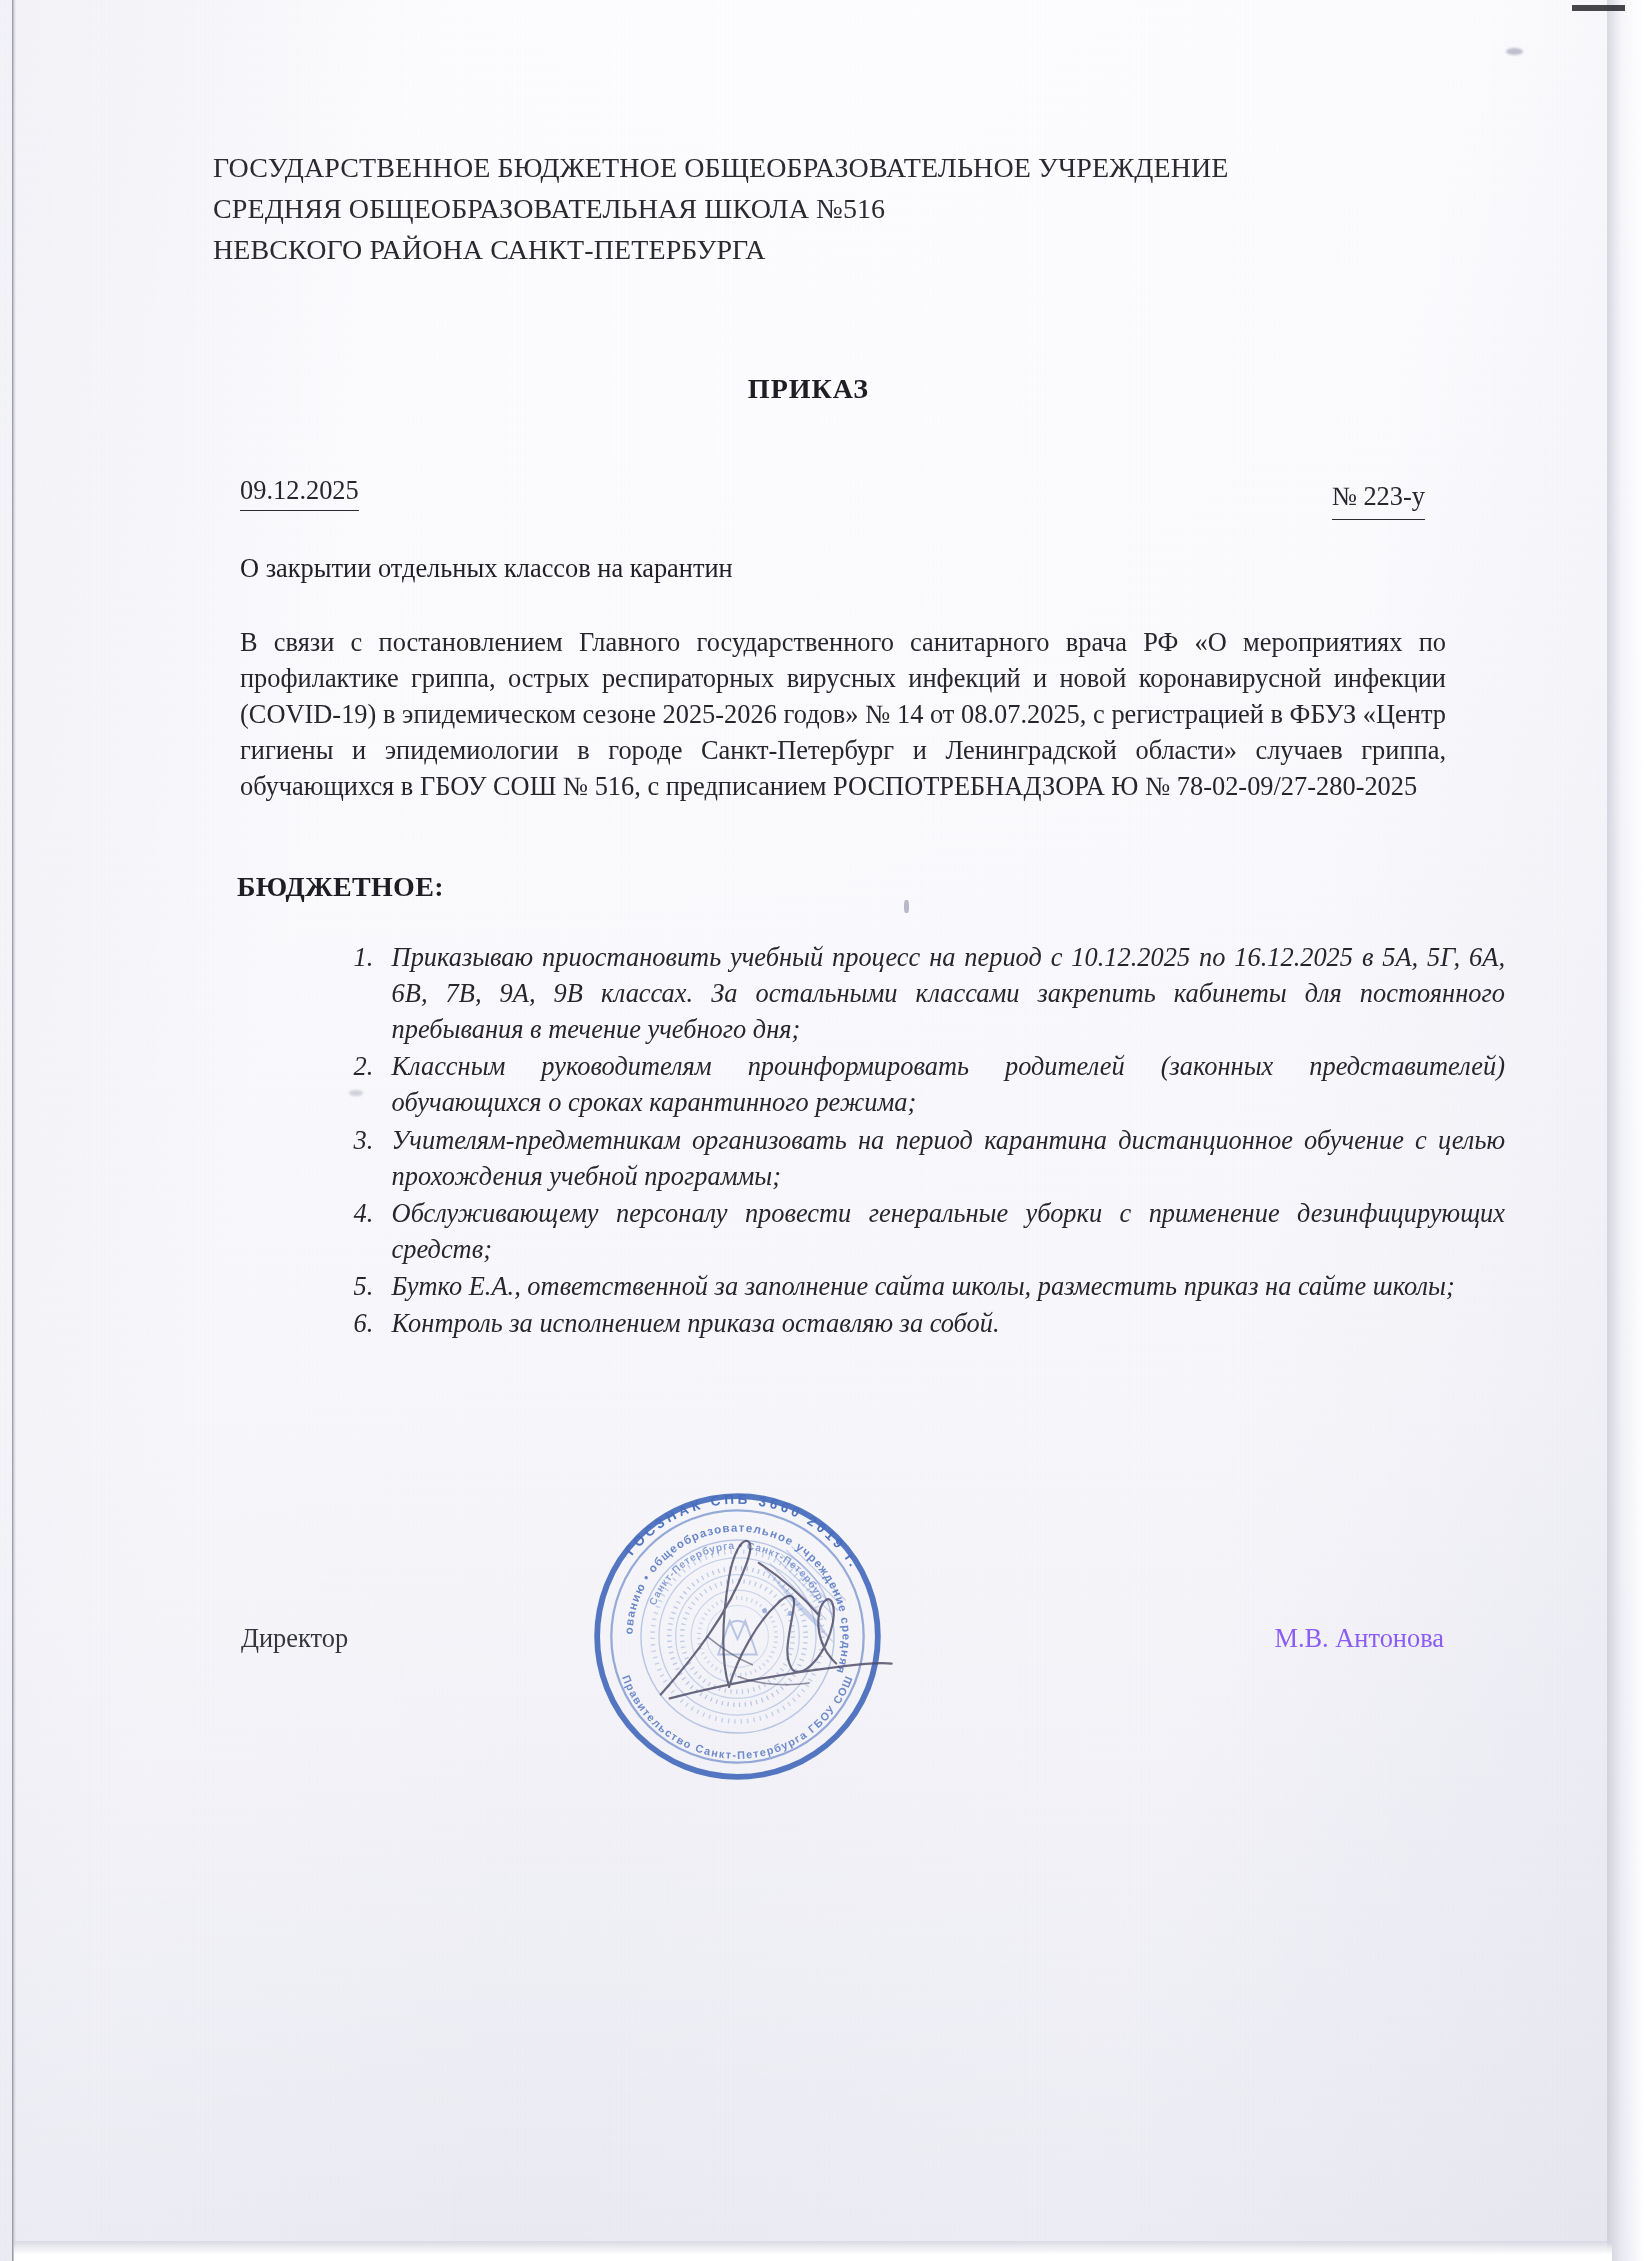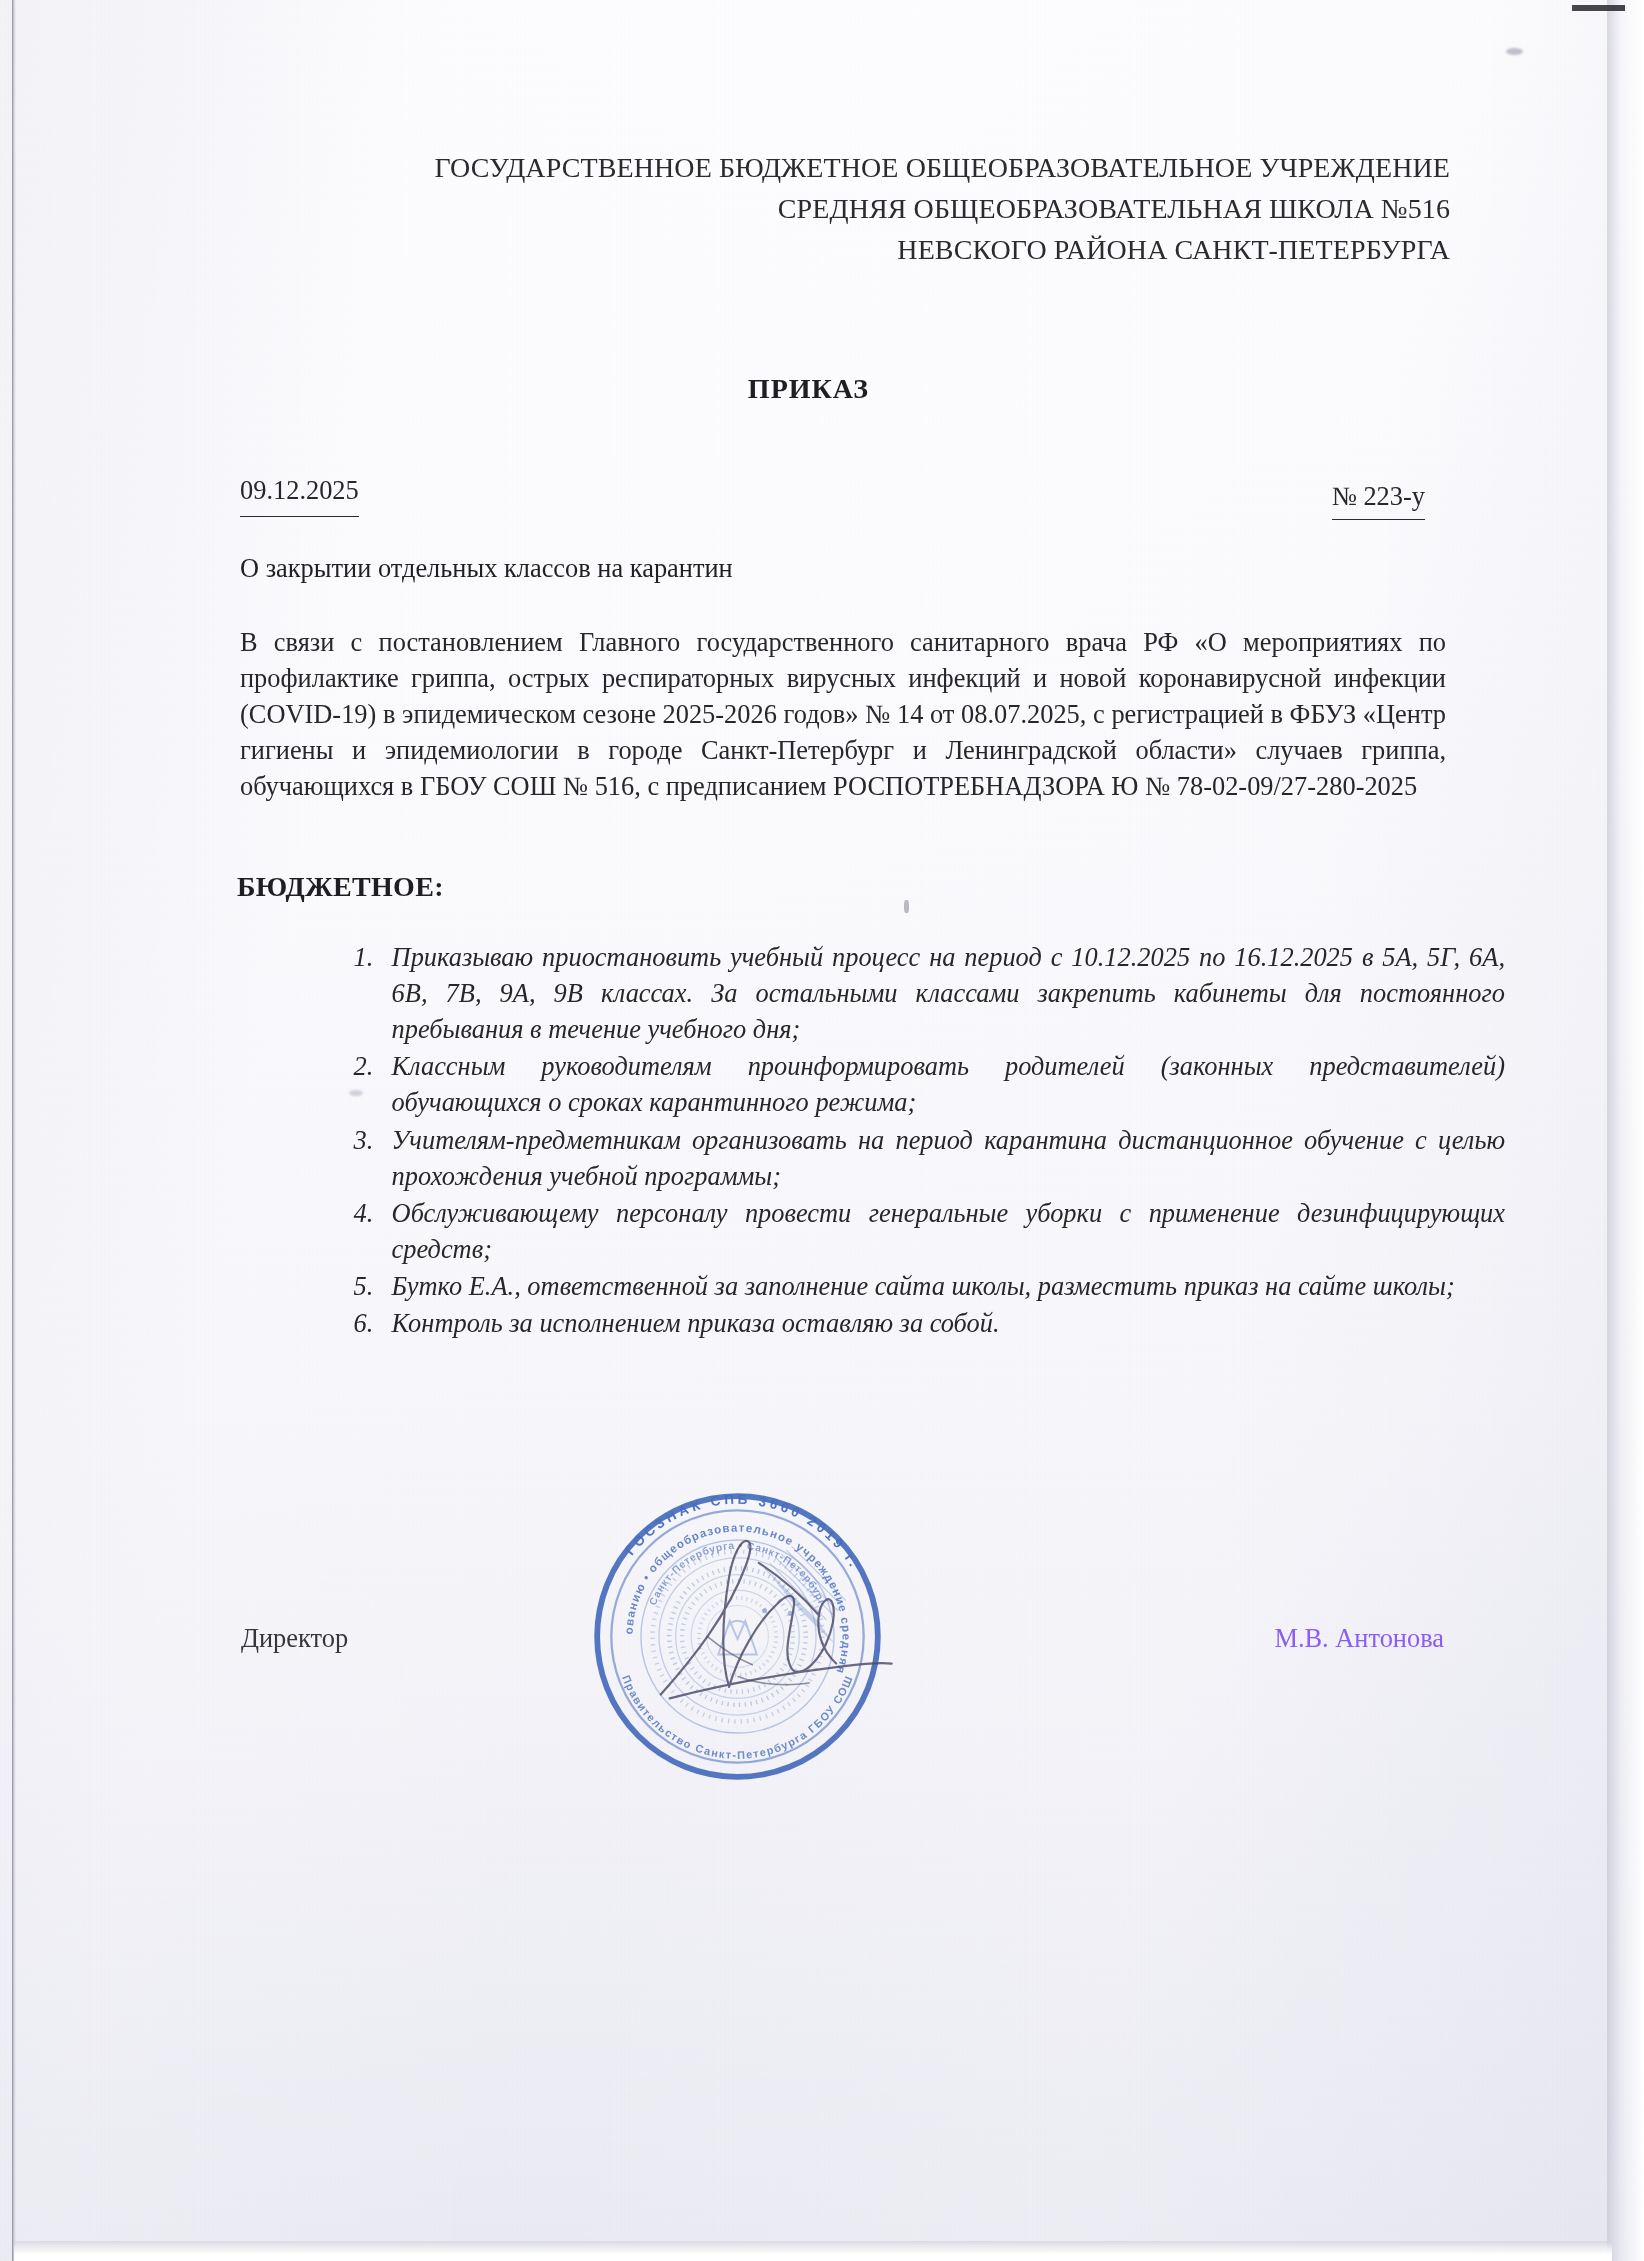--- a/index.html
+++ b/index.html
@@ -116,21 +116,21 @@
     width: 1644px;
     height: 2261px;
     color: #232329;
   }
 
   .org-header {
     position: absolute;
     left: 213px;
     top: 147px;
     width: 1237px;
-    text-align: right;
+    text-align: left;
     font-size: 28px;
     line-height: 41px;
     letter-spacing: 0.1px;
     color: #2a2a31;
   }
   .org-header div { white-space: nowrap; }
 
   .order-title {
     position: absolute;
     left: 0;
@@ -149,21 +149,21 @@
     left: 240px;
     top: 475px;
     width: 1185px;
     height: 36px;
   }
   .meta-date {
     position: absolute;
     left: 0; top: 0;
     font-size: 26.4px;
     border-bottom: 1.9px solid #2a2a31;
-    padding-bottom: 10px;
+    padding-bottom: 4px;
     color: #26262c;
   }
   .meta-number {
     position: absolute;
     right: 0; top: 6.4px;
     font-size: 26.4px;
     border-bottom: 1.9px solid #2a2a31;
     padding-bottom: 7px;
     color: #26262c;
   }

